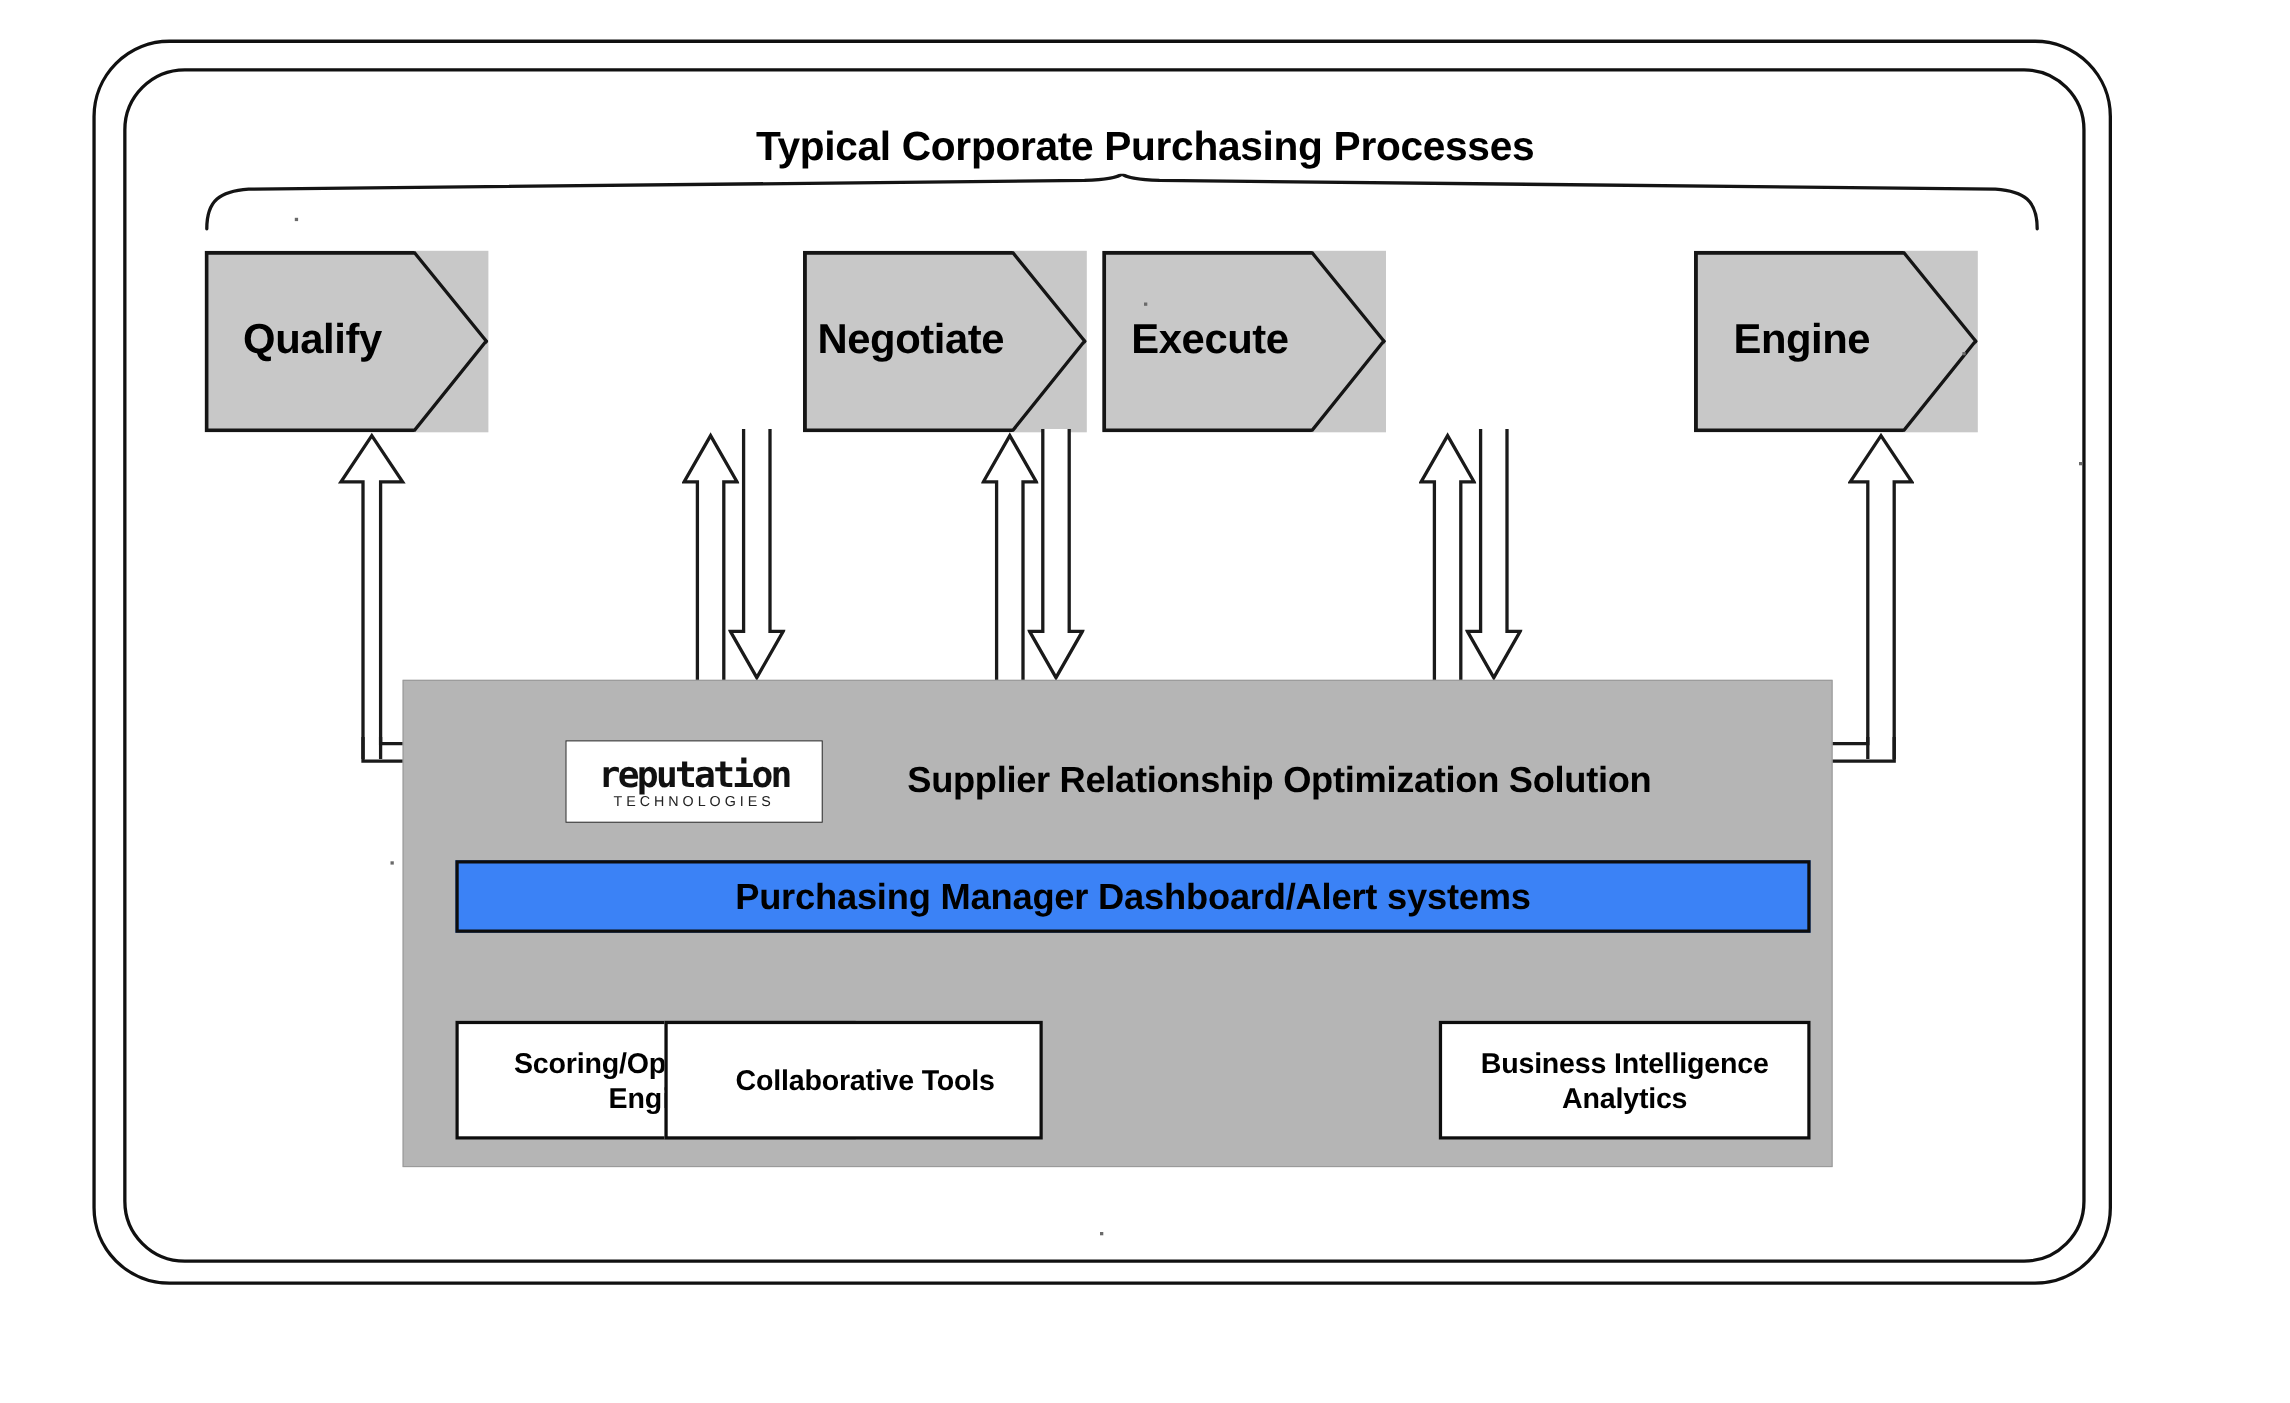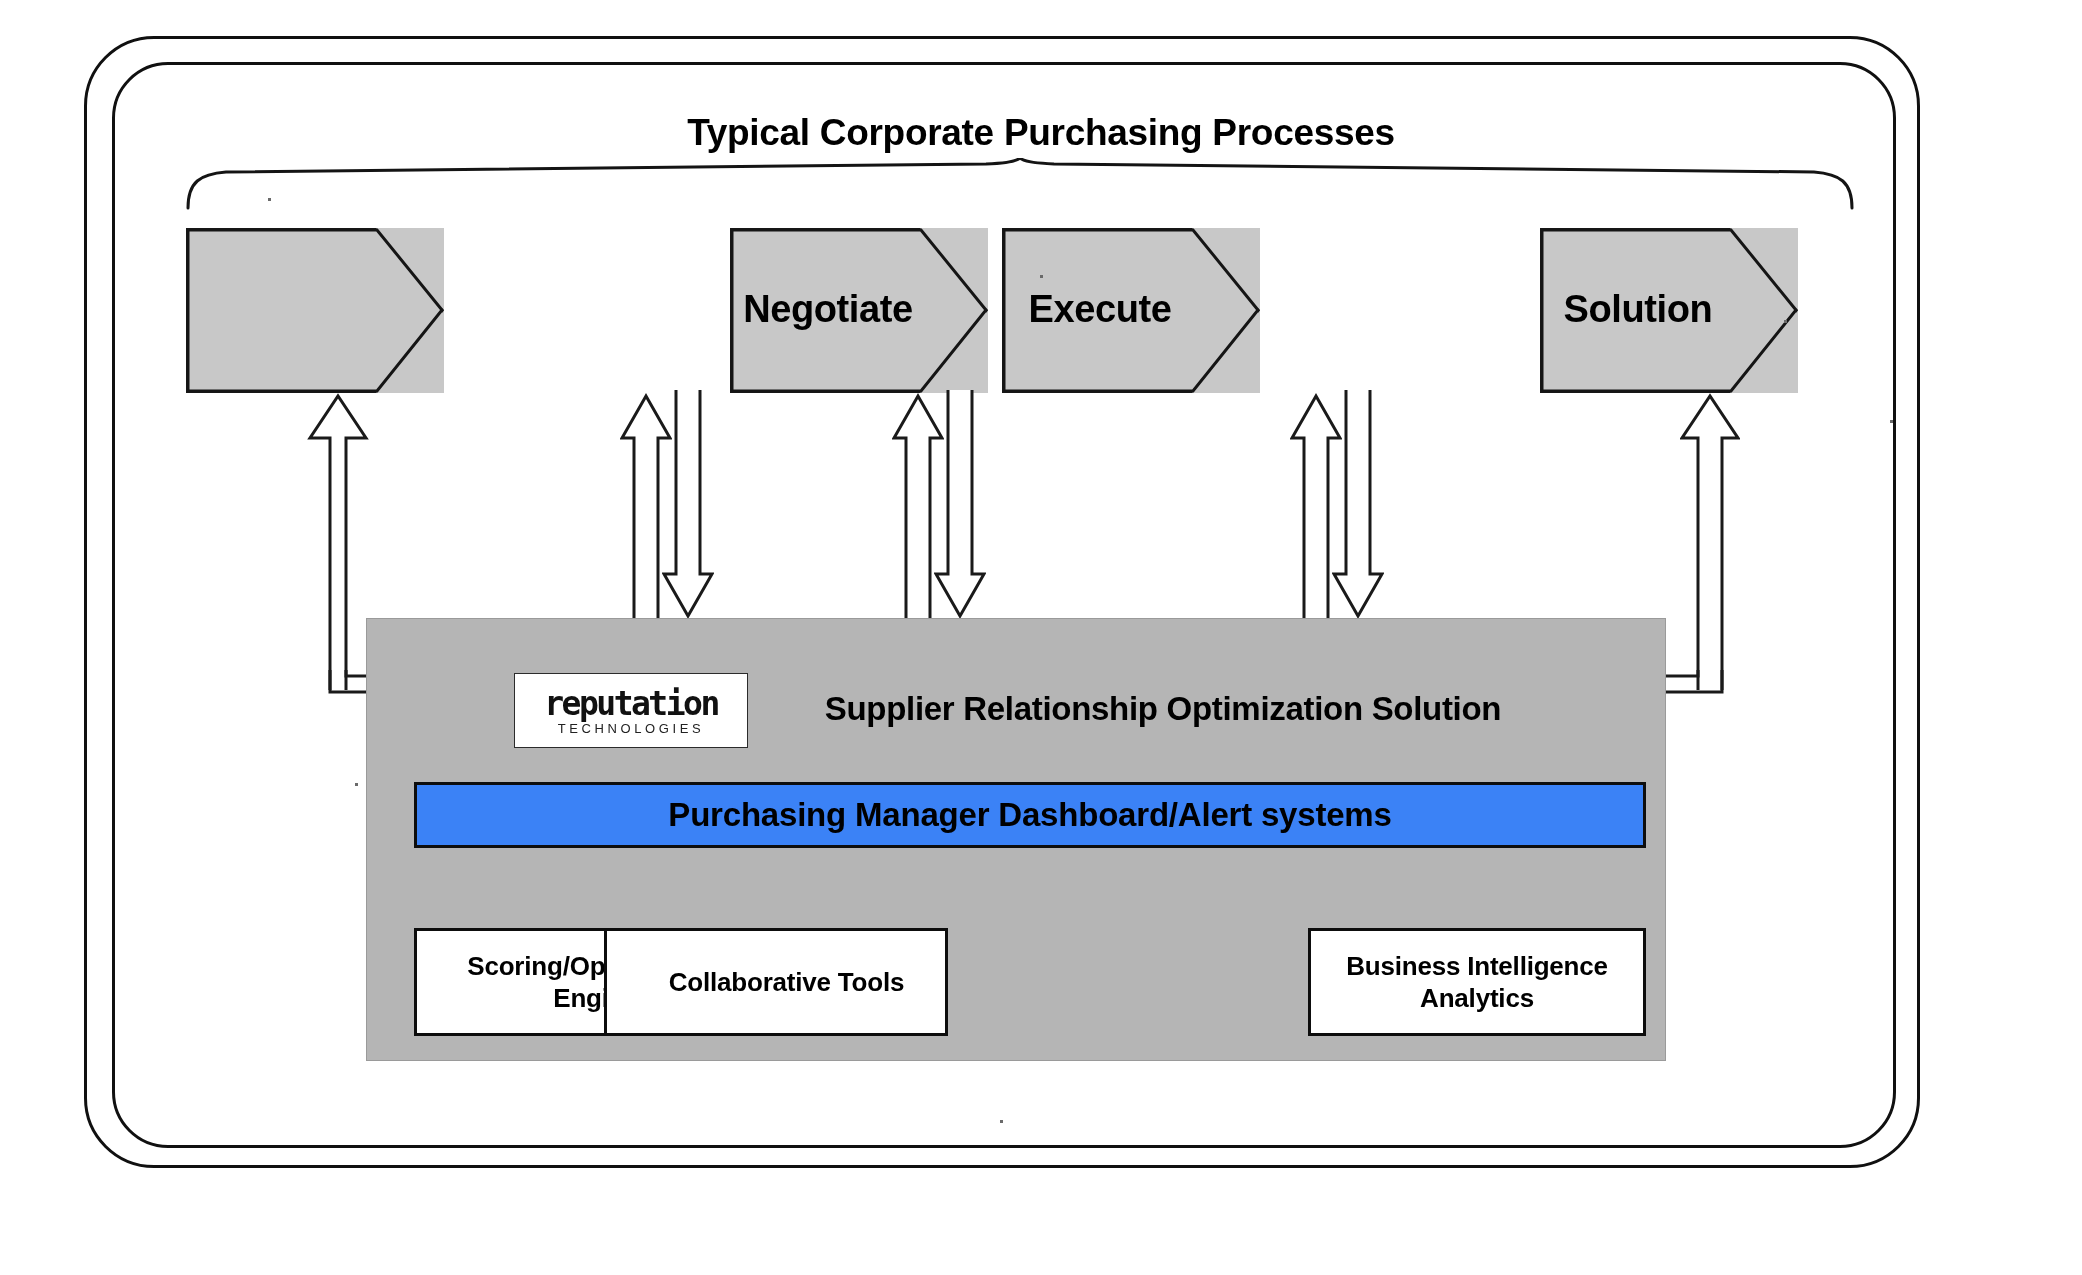--- a/index.html
+++ b/index.html
@@ -193,20 +193,21 @@
     </svg>
   </div>
 
   <div class="chev-row">
 
     <div class="chevron" id="chev-0" style="left:186px; top:228px; width:258px;">
       <div class="chev-body"></div>
       <svg class="chev-outline" width="258" height="165" viewBox="0 0 258 165">
         <polygon points="2,2 191,2 256,82 191,163 2,163" fill="none" stroke="#151515" stroke-width="3"></polygon>
       </svg>
+      <div class="chev-label">Qualify</div>
     </div>
 
 
     <div class="chevron" id="chev-2" style="left:730px; top:228px; width:258px;">
       <div class="chev-body"></div>
       <svg class="chev-outline" width="258" height="165" viewBox="0 0 258 165">
         <polygon points="2,2 191,2 256,82 191,163 2,163" fill="none" stroke="#151515" stroke-width="3"></polygon>
       </svg>
       <div class="chev-label">Negotiate</div>
     </div>
@@ -217,21 +218,21 @@
         <polygon points="2,2 191,2 256,82 191,163 2,163" fill="none" stroke="#151515" stroke-width="3"></polygon>
       </svg>
       <div class="chev-label">Execute</div>
     </div>
 
     <div class="chevron" id="chev-4" style="left:1540px; top:228px; width:258px;">
       <div class="chev-body"></div>
       <svg class="chev-outline" width="258" height="165" viewBox="0 0 258 165">
         <polygon points="2,2 191,2 256,82 191,163 2,163" fill="none" stroke="#151515" stroke-width="3"></polygon>
       </svg>
-      <div class="chev-label">Solution</div>
+      <div class="chev-label">Engine</div>
     </div>
 
   </div>
 
   <div class="conn" style="left:300px; top:390px;">
     <svg width="110" height="300" viewBox="0 0 110 300" fill="none">
       <path d="M30 300 L30 48 L10 48 L38 6 L66 48 L46 48 L46 300" stroke="#1a1a1a" stroke-width="3" fill="#ffffff"></path>
     </svg>
   </div>
   <div class="conn" style="left:300px; top:670px;">

